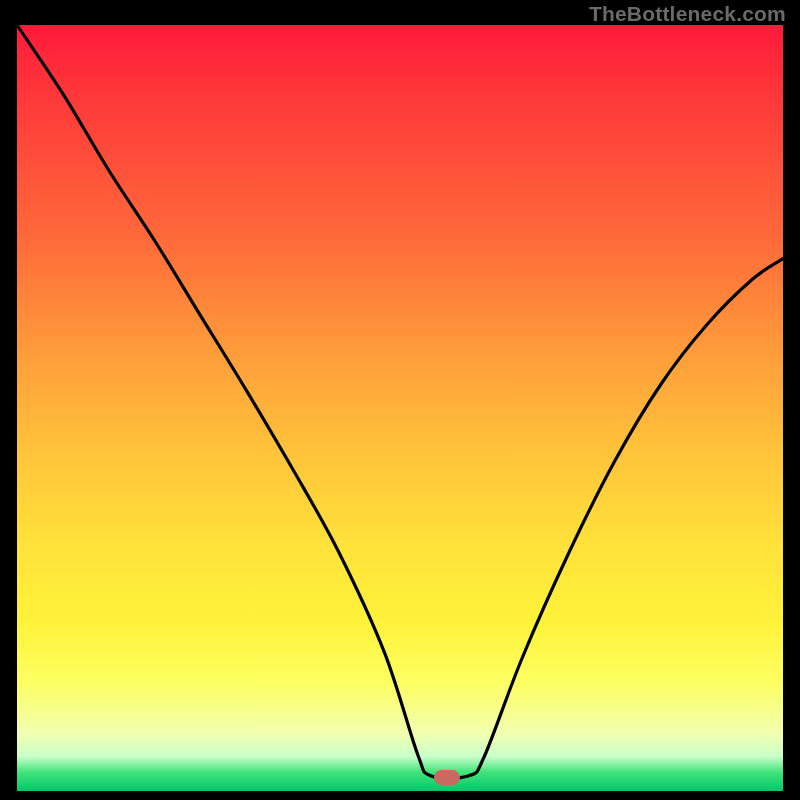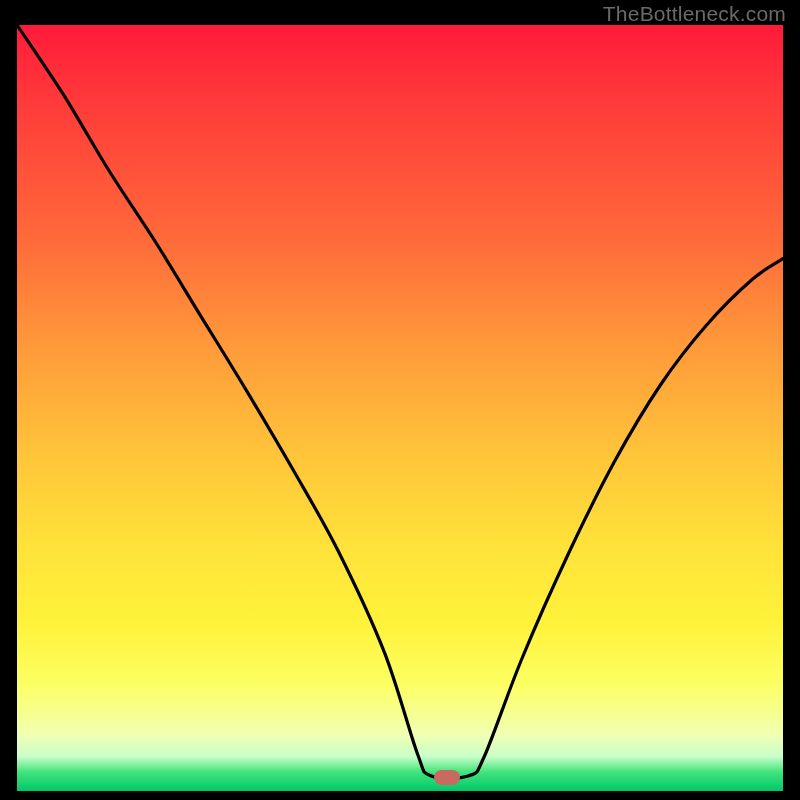--- a/index.html
+++ b/index.html
@@ -54,21 +54,21 @@
     height: 15px;
     border-radius: 8px;
     background: #c96a60;
   }
   .watermark {
     position: absolute;
     top: 2px;
     right: 14px;
     color: #6a6a6a;
     font-size: 21px;
-    font-weight: 400;
+    font-weight: 700;
     letter-spacing: 0.2px;
     user-select: none;
   }
 </style>
 </head>
 <body>
 
 <div class="watermark">TheBottleneck.com</div>
 
 <div class="frame">

